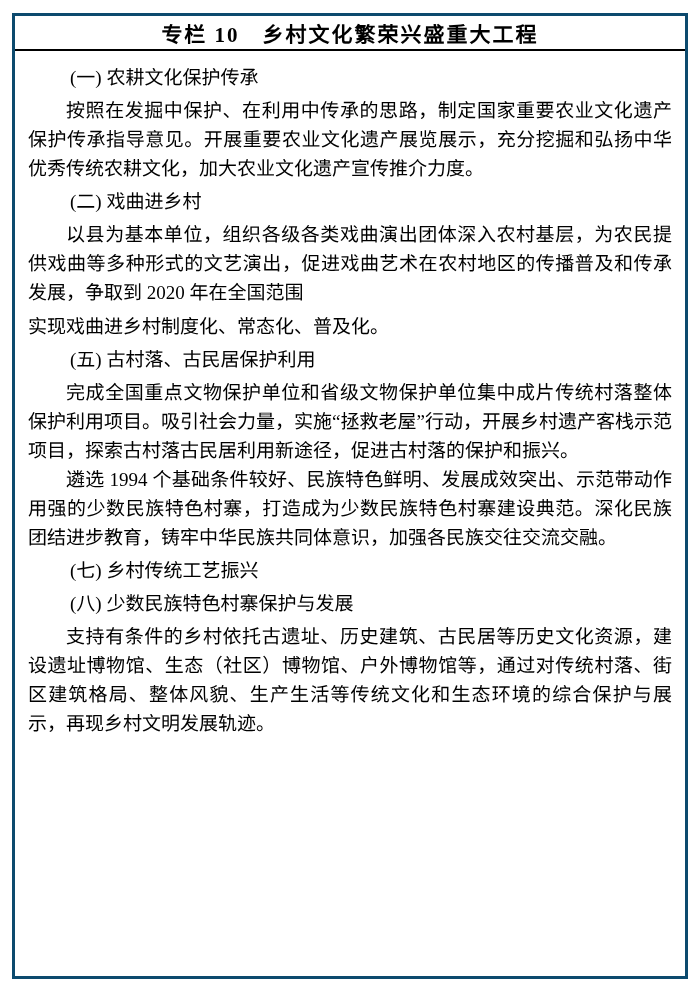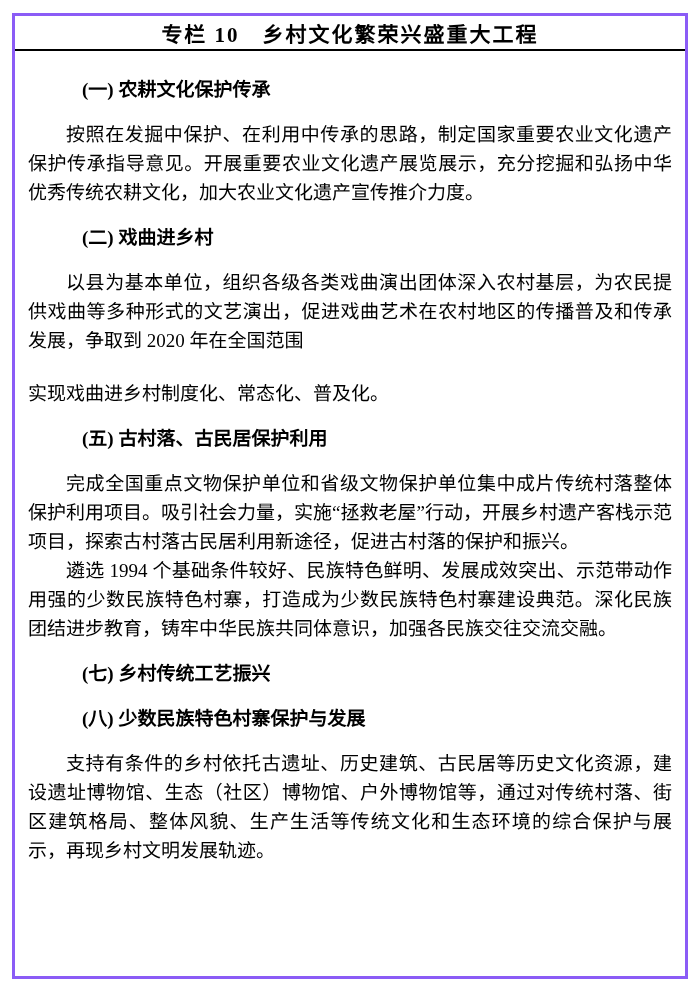--- a/index.html
+++ b/index.html
@@ -15,21 +15,21 @@
     height: 989px;
     background: #ffffff;
     overflow: hidden;
   }
   .panel {
     position: absolute;
     left: 12px;
     top: 13px;
     width: 676px;
     height: 966px;
-    border: 3px solid #8b5cf6;
+    border: 3px solid #0c4a6e;
     box-sizing: border-box;
     background: #ffffff;
     overflow: hidden;
   }
   .panel-title-bar {
     height: 33px;
     border-bottom: 2px solid #000000;
     display: flex;
     align-items: center;
     justify-content: center;
@@ -41,33 +41,33 @@
     white-space: nowrap;
   }
   .panel-body {
     padding: 8px 13px 0 13px;
     font-size: 19px;
     line-height: 29px;
     text-align: justify;
     overflow: hidden;
   }
   .section-heading {
-    margin: 16px;
-    font-weight: bold;
+    margin: 4px;
+    font-weight: normal;
     text-indent: 2em;
   }
   .section-paragraph {
     margin: 0;
     text-indent: 2em;
   }
   .section-paragraph.no-indent {
     text-indent: 0;
   }
   .section-paragraph.gap-above {
-    margin-top: 24px;
+    margin-top: 5px;
   }
 </style>
 </head>
 <body>
 
 <div class="page">
   <div class="panel">
 
     <div class="panel-title-bar">
       <div class="panel-title">专栏 10　乡村文化繁荣兴盛重大工程</div>

